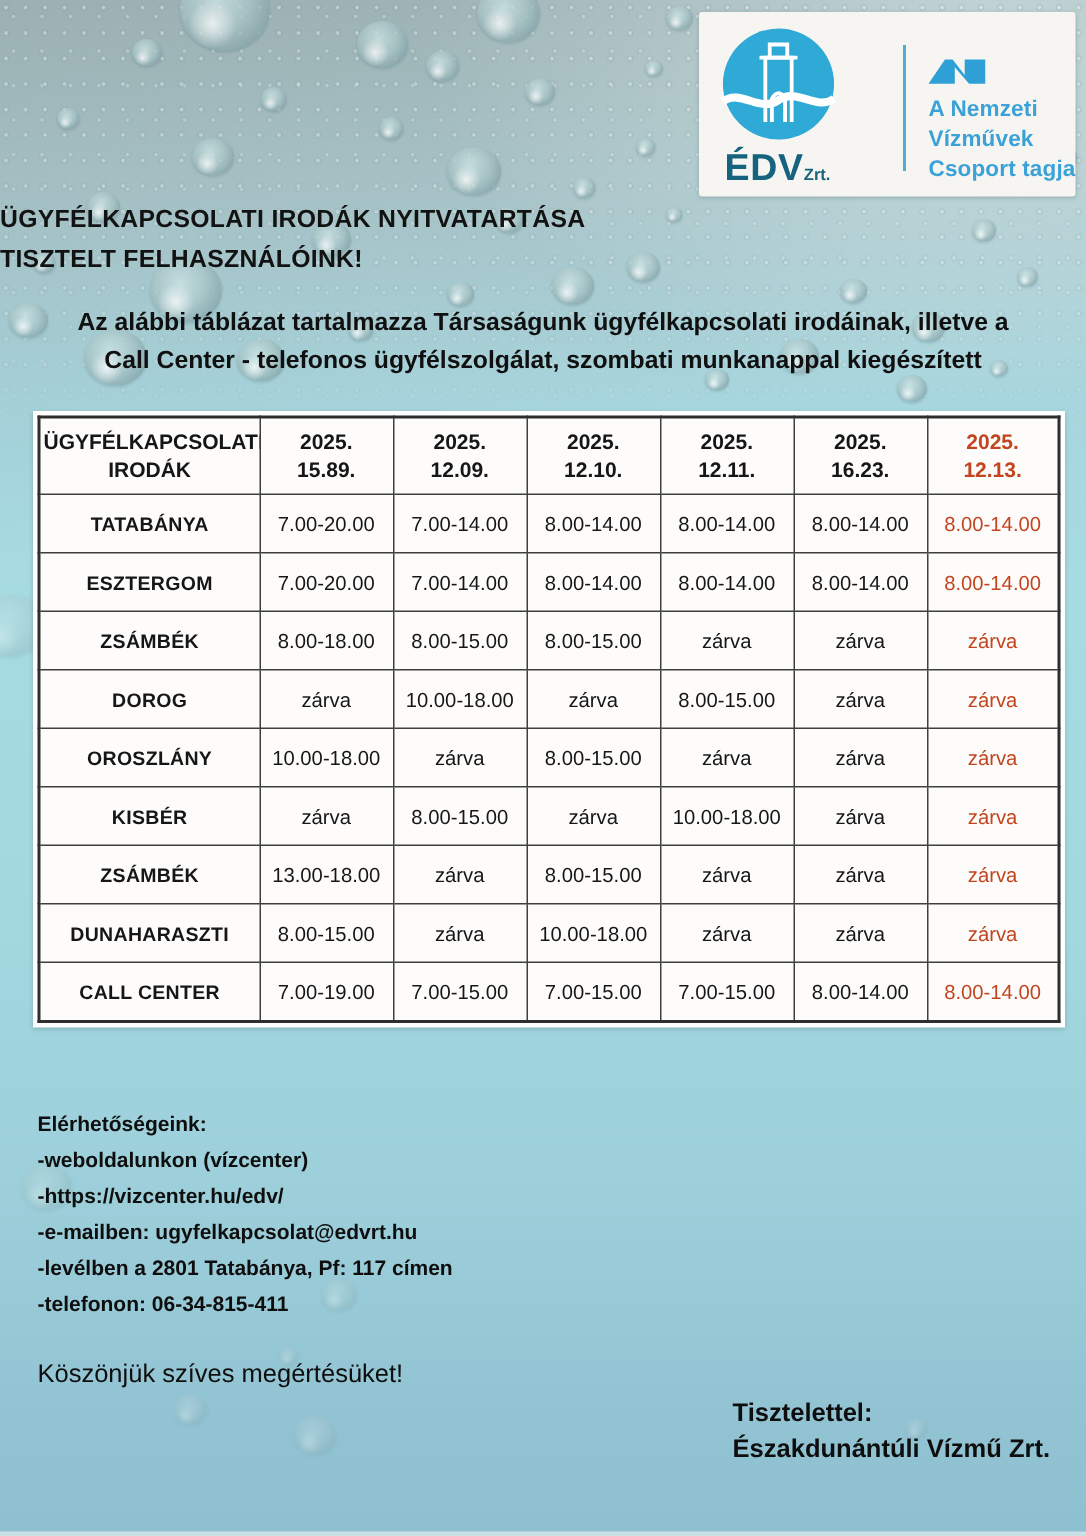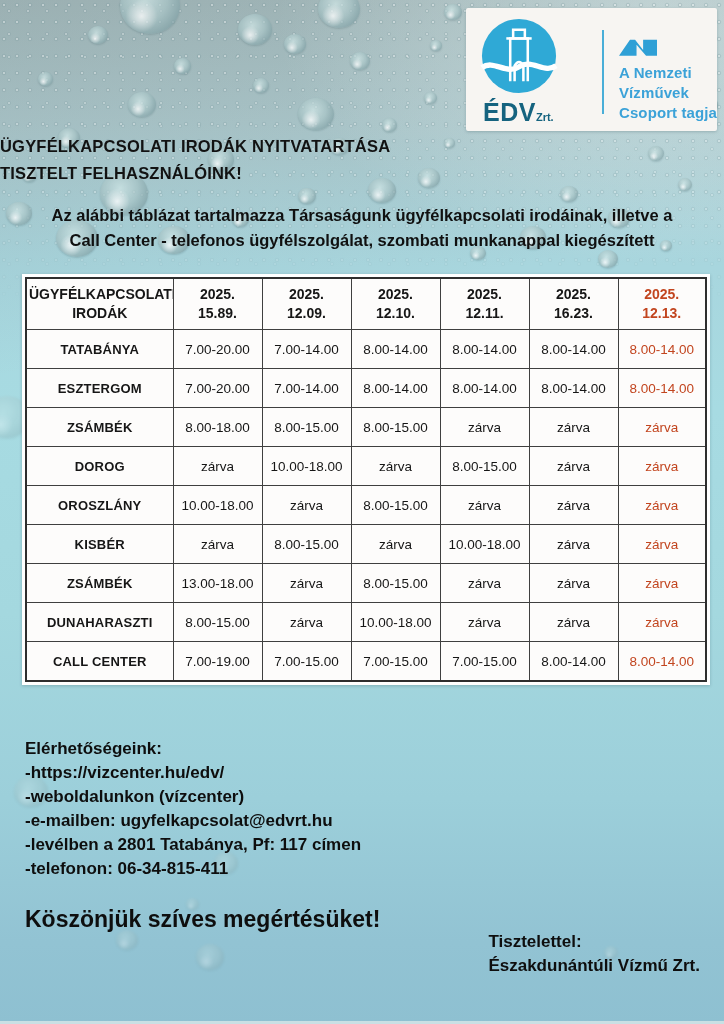--- a/index.html
+++ b/index.html
@@ -34,22 +34,22 @@
   .group-text{position:absolute;left:153px;top:55px;color:#3ba2d8;font-weight:700;font-size:15px;line-height:20px;letter-spacing:.1px;}
   .doc-title{position:absolute;left:0;top:133px;width:724px;text-align:left;color:#121212;font-weight:700;font-size:16.5px;line-height:27px;letter-spacing:.2px;}
   .intro{position:absolute;left:8px;top:203px;width:708px;text-align:center;color:#101010;font-weight:700;font-size:16.5px;line-height:25px;}
   .table-wrap{position:absolute;left:22px;top:274px;background:#fff;padding:3px;box-shadow:0 1px 3px rgba(40,70,80,.25);}
   table.hours{border-collapse:collapse;table-layout:fixed;width:680px;background:#fdfcfb;color:#161616;border:2px solid #2e2e2e;}
   table.hours th, table.hours td{border:1px solid #3f3f3f;text-align:center;vertical-align:middle;padding:0 2px;overflow:hidden;}
   table.hours thead th{height:50px;font-size:14px;font-weight:700;line-height:19px;}
   table.hours tbody td{height:38px;font-size:13.5px;font-weight:400;}
   table.hours tbody td.office{font-weight:700;font-size:13px;letter-spacing:.2px;}
   table.hours tr > *:last-child{color:#c2451f;}
-  .contact{position:absolute;left:25px;top:737px;color:#0e0e0e;font-weight:700;font-size:17px;line-height:24px;}
-  .thanks{position:absolute;left:25px;top:906px;color:#0e0e0e;font-weight:700;font-size:23px;}
+  .contact{position:absolute;left:25px;top:737px;color:#0e0e0e;font-weight:700;font-size:14px;line-height:24px;}
+  .thanks{position:absolute;left:25px;top:906px;color:#0e0e0e;font-weight:400;font-size:17px;}
   .closing{position:absolute;right:24px;top:930px;color:#0e0e0e;font-weight:700;font-size:17px;line-height:24px;}
   .bottom-line{position:absolute;left:0;bottom:0;width:724px;height:3px;background:rgba(226,238,236,.7);}
 </style>
 </head>
 <body>
 
 <div class="page">
 
   <div class="speckles"></div>
 
@@ -255,22 +255,22 @@
           <td>7.00-15.00</td>
           <td>8.00-14.00</td>
           <td>8.00-14.00</td>
         </tr>
       </tbody>
     </table>
   </div>
 
   <div class="contact">
     <div>Elérhetőségeink:</div>
+    <div>-weboldalunkon (vízcenter)</div>
     <div>-https://vizcenter.hu/edv/</div>
-    <div>-weboldalunkon (vízcenter)</div>
     <div>-e-mailben: ugyfelkapcsolat@edvrt.hu</div>
     <div>-levélben a 2801 Tatabánya, Pf: 117 címen</div>
     <div>-telefonon: 06-34-815-411</div>
   </div>
 
   <div class="thanks">Köszönjük szíves megértésüket!</div>
 
   <div class="closing">
     <div>Tisztelettel:</div>
     <div>Északdunántúli Vízmű Zrt.</div>

